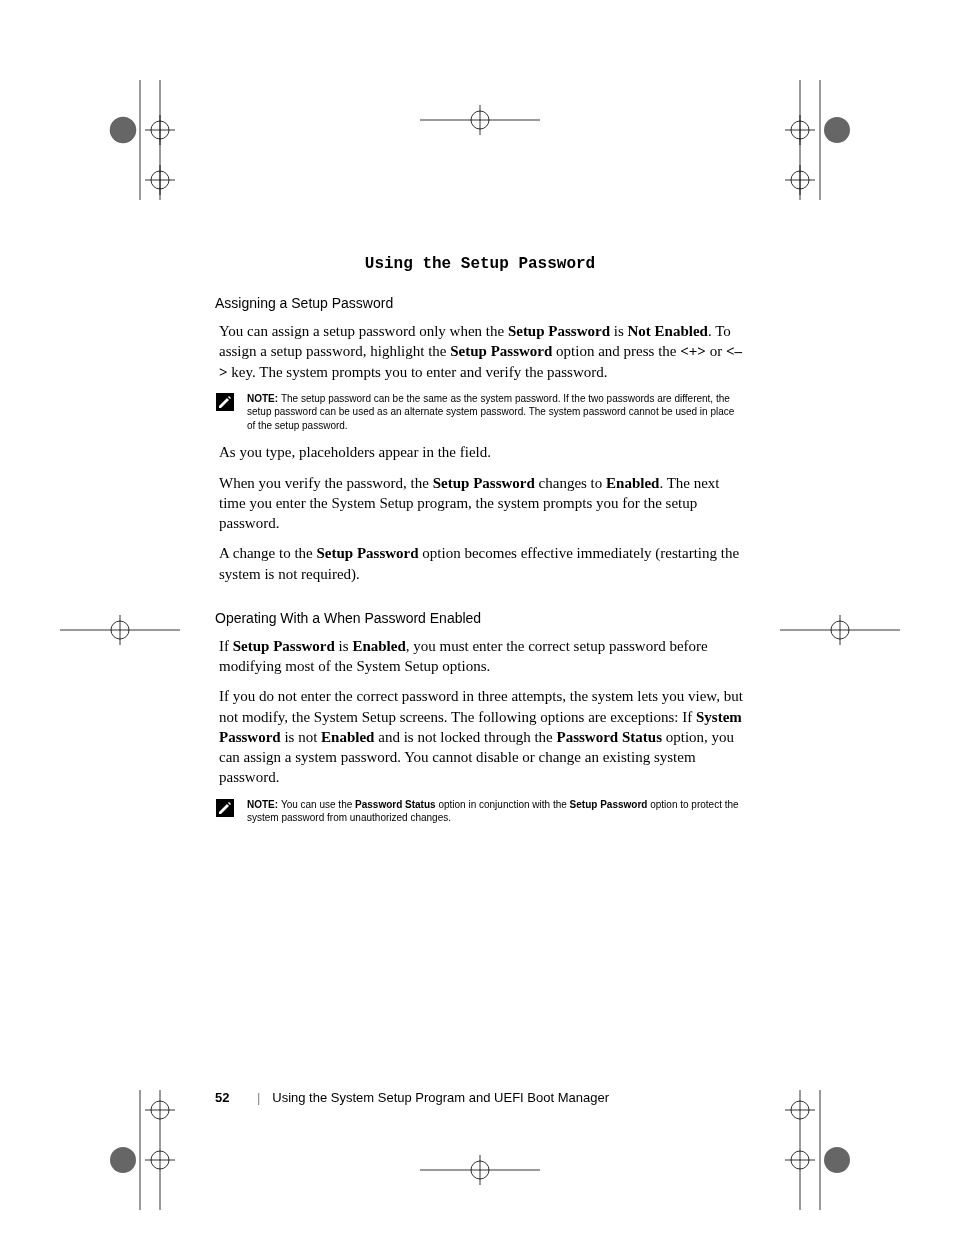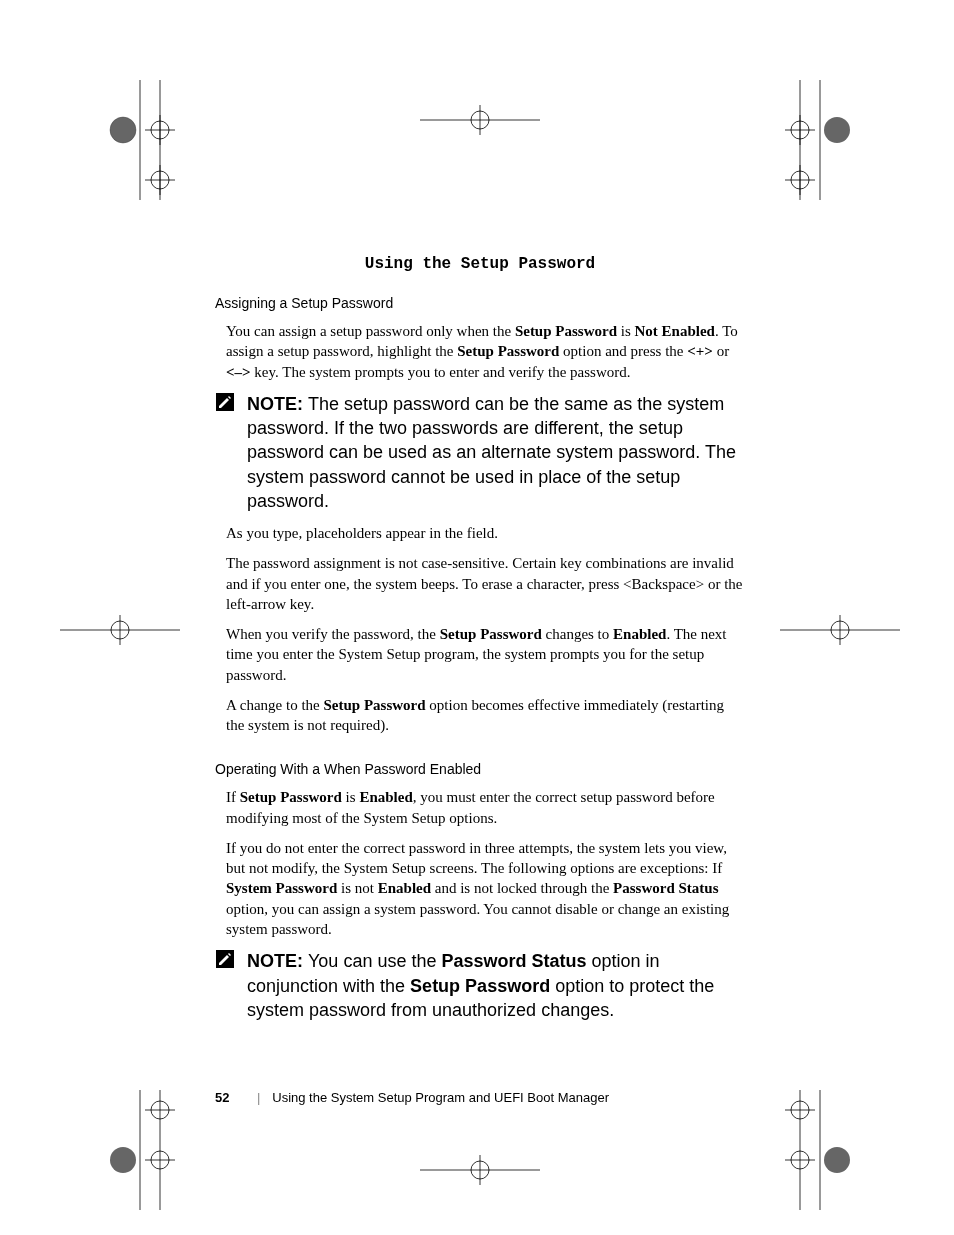--- a/index.html
+++ b/index.html
@@ -28,36 +28,36 @@
   }
   .h3 {
     font-family: Arial, Helvetica, sans-serif;
     font-weight: normal;
     font-size: 14px;
     margin: 0 0 10px 0;
   }
   .para {
     font-size: 15px;
     line-height: 1.35;
-    margin: 0 0 10px 11px;
+    margin: 0 0 10px 4px;
   }
   .bold { font-weight: bold; }
   .sans-bold { font-family: Arial, Helvetica, sans-serif; font-weight: bold; }
   .note-block {
     display: flex;
     align-items: flex-start;
     margin: 6px 0 10px 0;
   }
   .note-icon {
     flex: 0 0 22px;
     margin-right: 10px;
   }
   .note-text {
     font-family: Arial, Helvetica, sans-serif;
-    font-size: 18px;
+    font-size: 10px;
     line-height: 1.35;
     flex: 1;
   }
   .note-label {
     font-family: Arial, Helvetica, sans-serif;
     font-weight: bold;
   }
   .footer {
     position: absolute;
     left: 215px;
@@ -196,21 +196,20 @@
       </svg>
     </span>
     <div class="note-text">
       <span class="note-label">NOTE: </span><span>The setup password can be the same as the system password. If the two passwords are different, the setup password can be used as an alternate system password. The system password cannot be used in place of the setup password.</span>
     </div>
   </div>
 
 
   <p class="para">As you type, placeholders appear in the field.</p>
 
-  <p class="para">The password assignment is not case-sensitive. Certain key combinations are invalid and if you enter one, the system beeps. To erase a character, press &lt;Backspace&gt; or the left-arrow key.</p>
 
   <p class="para">
     <span>When you verify the password, the </span><span class="bold">Setup Password</span><span> changes to </span><span class="bold">Enabled</span><span>. The next time you enter the System Setup program, the system prompts you for the setup password.</span>
   </p>
 
   <p class="para" style="margin-bottom:26px">
     <span>A change to the </span><span class="bold">Setup Password</span><span> option becomes effective immediately (restarting the system is not required).</span>
   </p>
 
   <div class="h3">Operating With a When Password Enabled</div>

